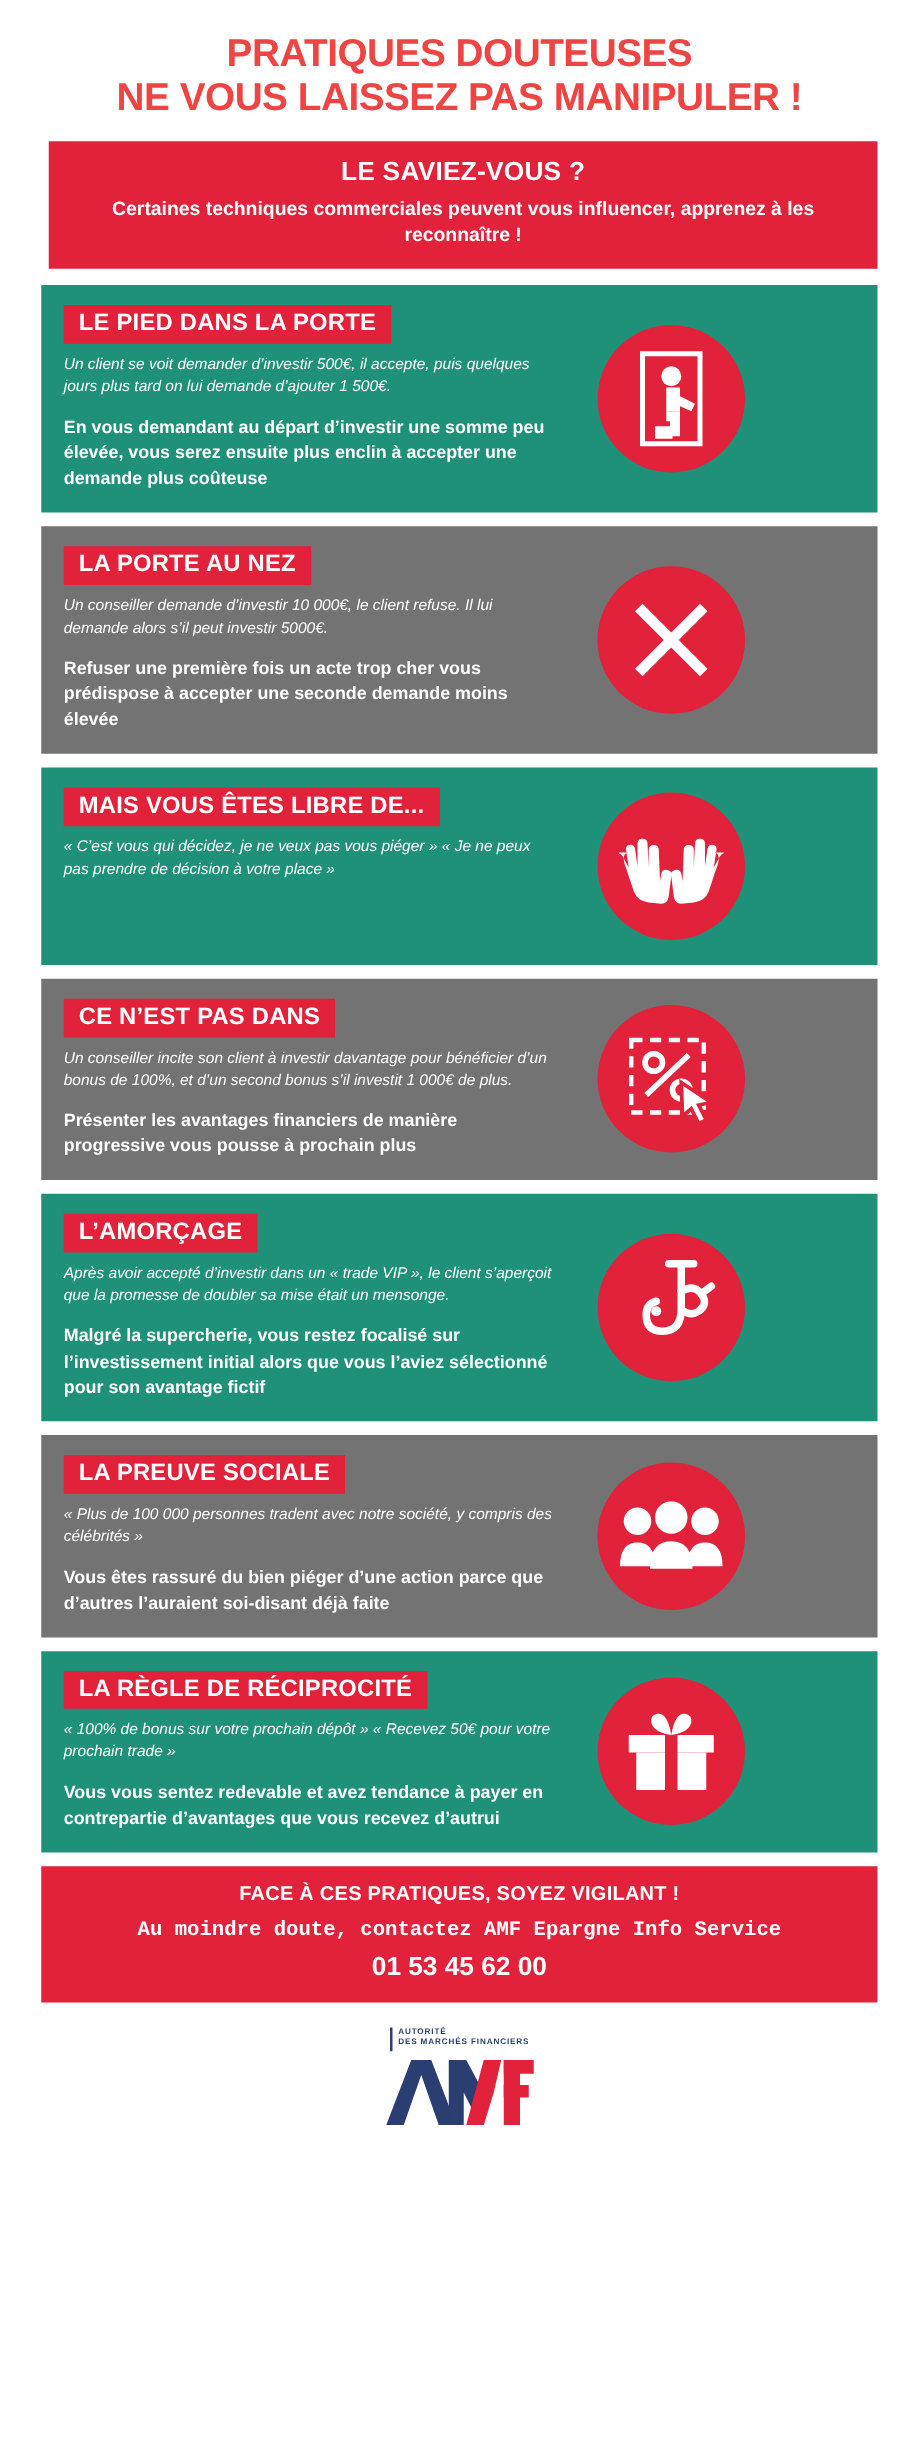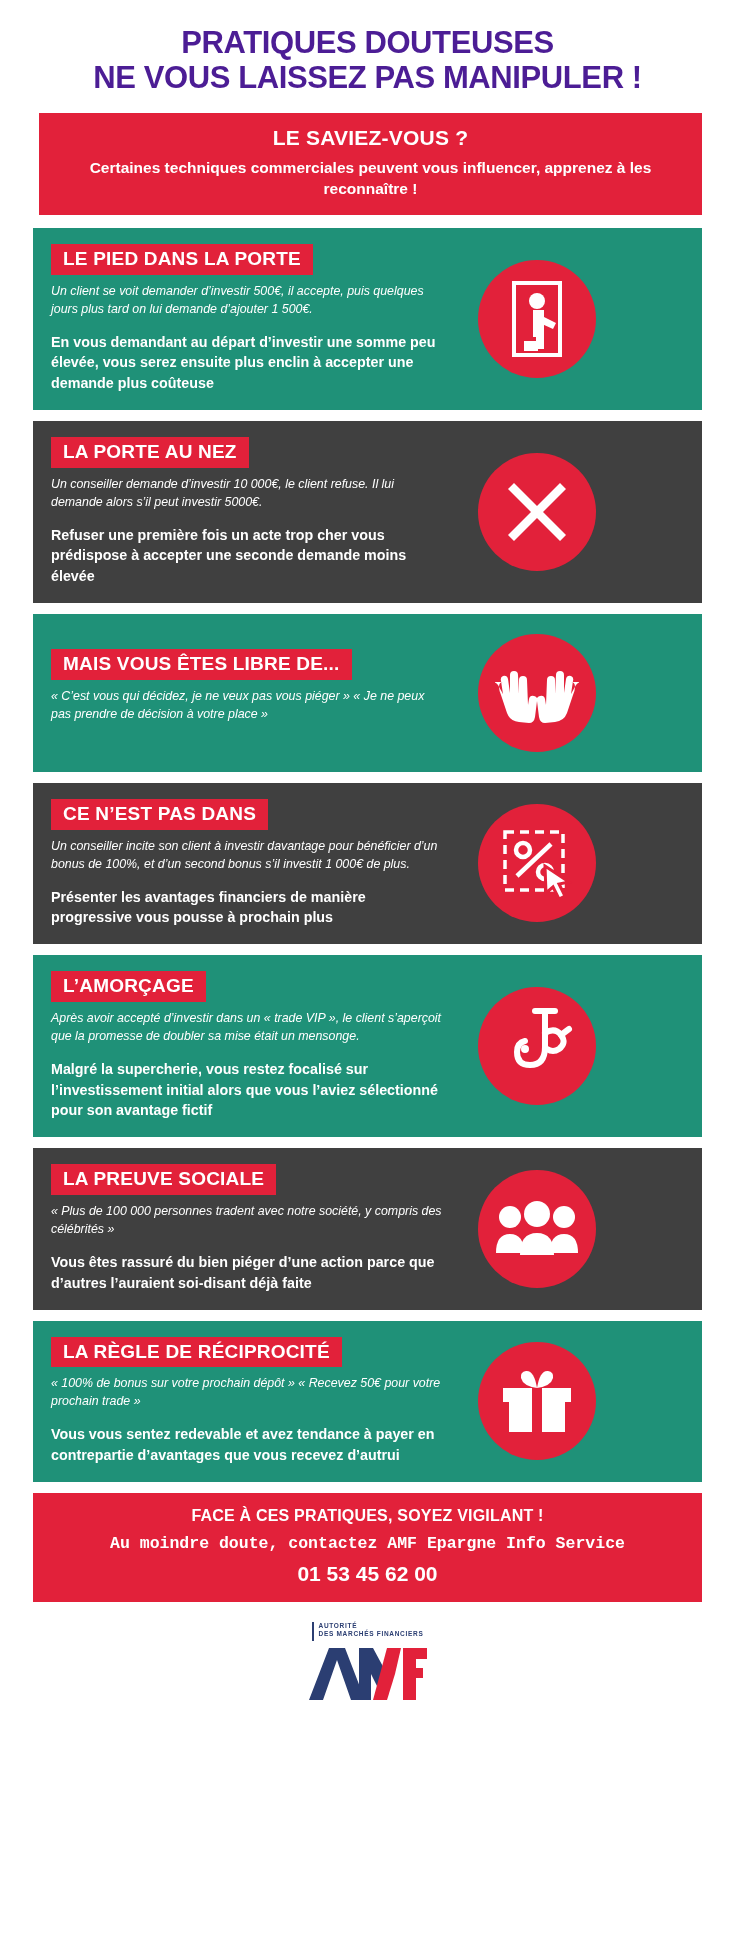--- a/index.html
+++ b/index.html
@@ -11,21 +11,21 @@
   body { width: 735px; height: 1950px; position: relative; overflow: hidden; }
 
   .page { width: 735px; padding: 0; }
 
   
   .title-block {
     padding: 26px 18px 16px 18px;
     text-align: center;
   }
   .title-line {
-    color: #4c1d95;
+    color: #ef4444;
     font-weight: bold;
     font-style: normal;
     letter-spacing: -0.4px;
     line-height: 1.12;
     font-stretch: condensed;
   }
   .title-line-1 { font-size: 31px; }
   .title-line-2 { font-size: 31px; }
 
   .banner {
@@ -46,27 +46,27 @@
     font-weight: bold;
     line-height: 1.33;
   }
 
   
   .panels { padding: 13px 33px 0 33px; }
 
   .panel {
     position: relative;
     display: flex;
-    align-items: center;
+    align-items: flex-start;
     margin-bottom: 11px;
     min-height: 158px;
     padding: 16px 0 16px 0;
   }
   .panel.green { background: #1f9178; }
-  .panel.blue  { background: #404040; }
+  .panel.blue  { background: #737373; }
 
   .panel-text {
     flex: 1 1 auto;
     padding: 0 6px 0 18px;
     max-width: 420px;
   }
   .panel-heading {
     display: inline-block;
     background: #e2213a;
     color: #ffffff;

